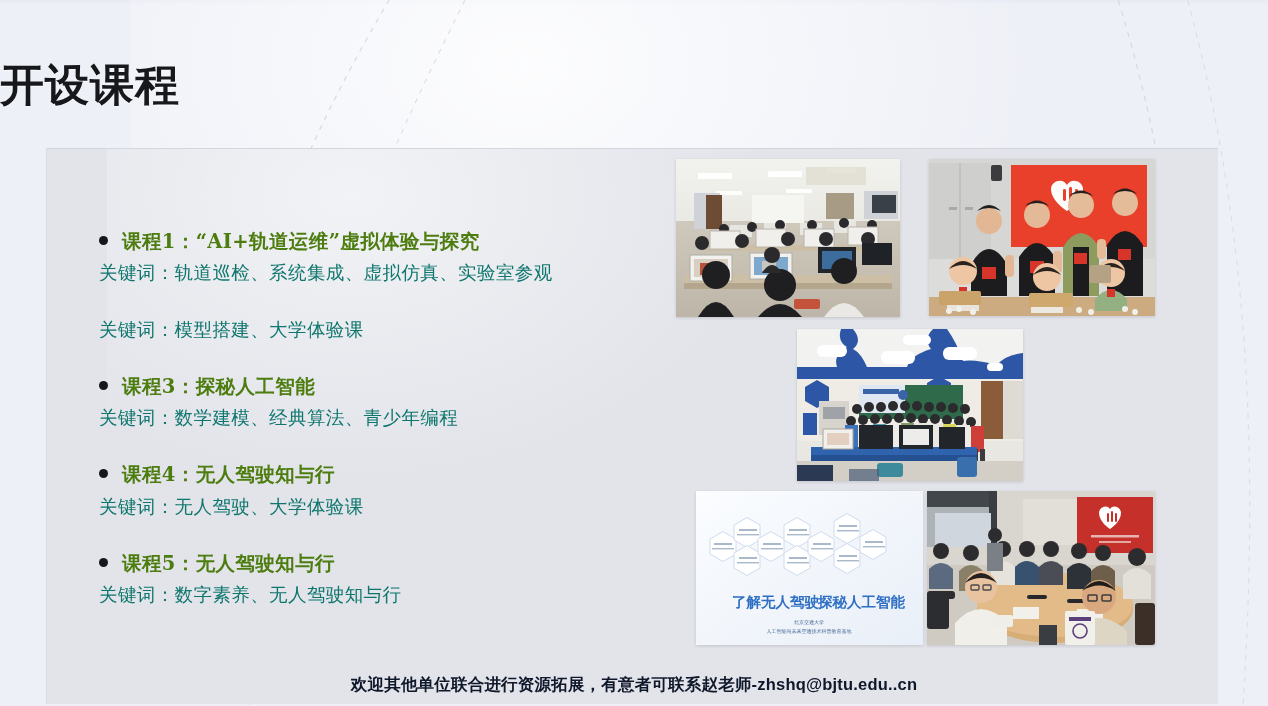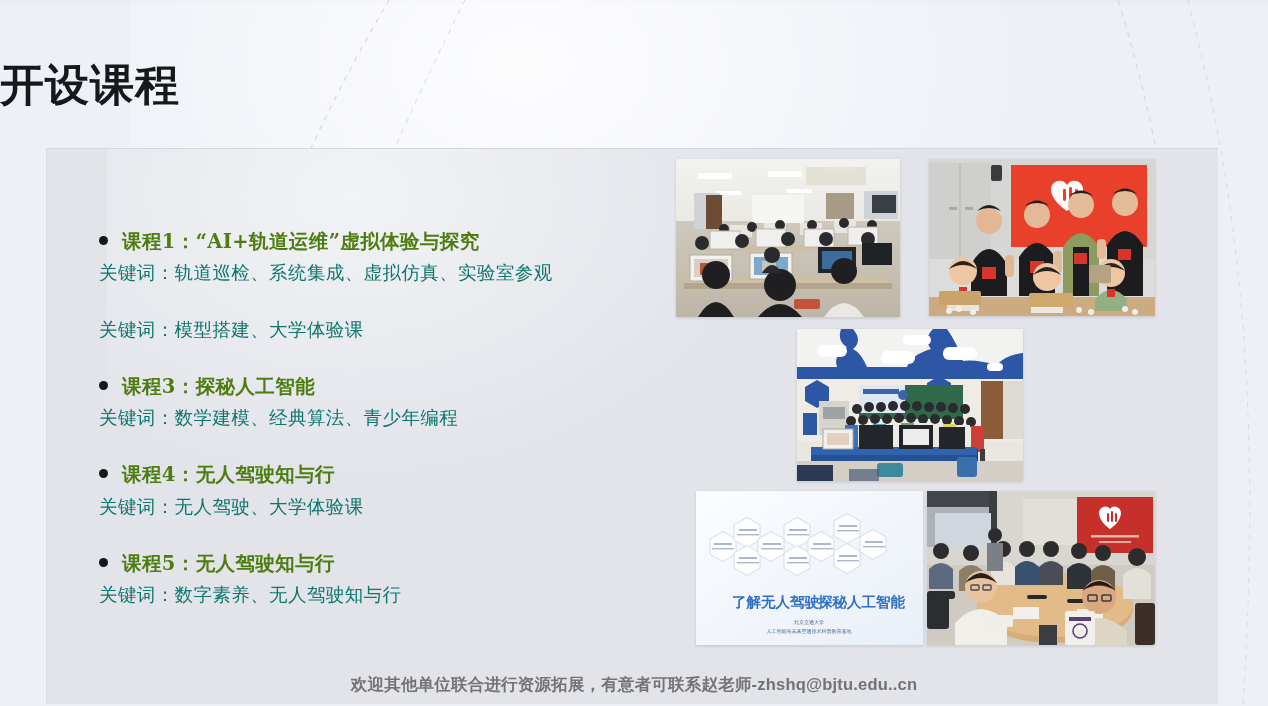--- a/index.html
+++ b/index.html
@@ -79,21 +79,21 @@
     position:absolute; overflow:hidden; z-index:4;
     background:#cfd2d8;
     box-shadow:0 1px 3px rgba(0,0,0,.14);
   }
   .photo svg{ display:block; width:100%; height:100%; }
 
   
   .footer-note{
     position:absolute; left:0; bottom:10px; width:100%;
     text-align:center; z-index:5;
-    font-size:16.5px; font-weight:700; color:#737373;
+    font-size:16.5px; font-weight:700; color:#0f172a;
     letter-spacing:.2px;
   }
 </style>
 </head>
 <body>
 
 <div class="bg-deco">
   <div class="top-strip"></div>
   <div class="glow"></div>
   <svg width="1268" height="706" style="position:absolute;left:0;top:0;">

